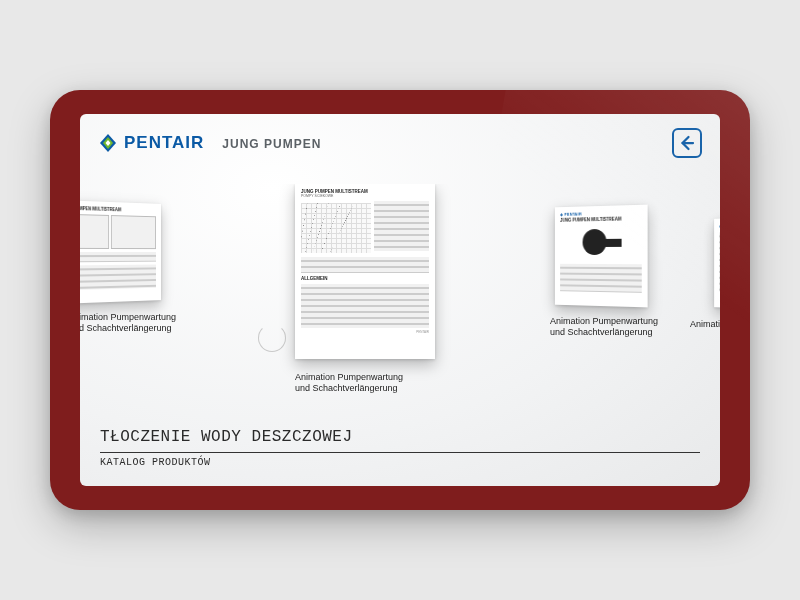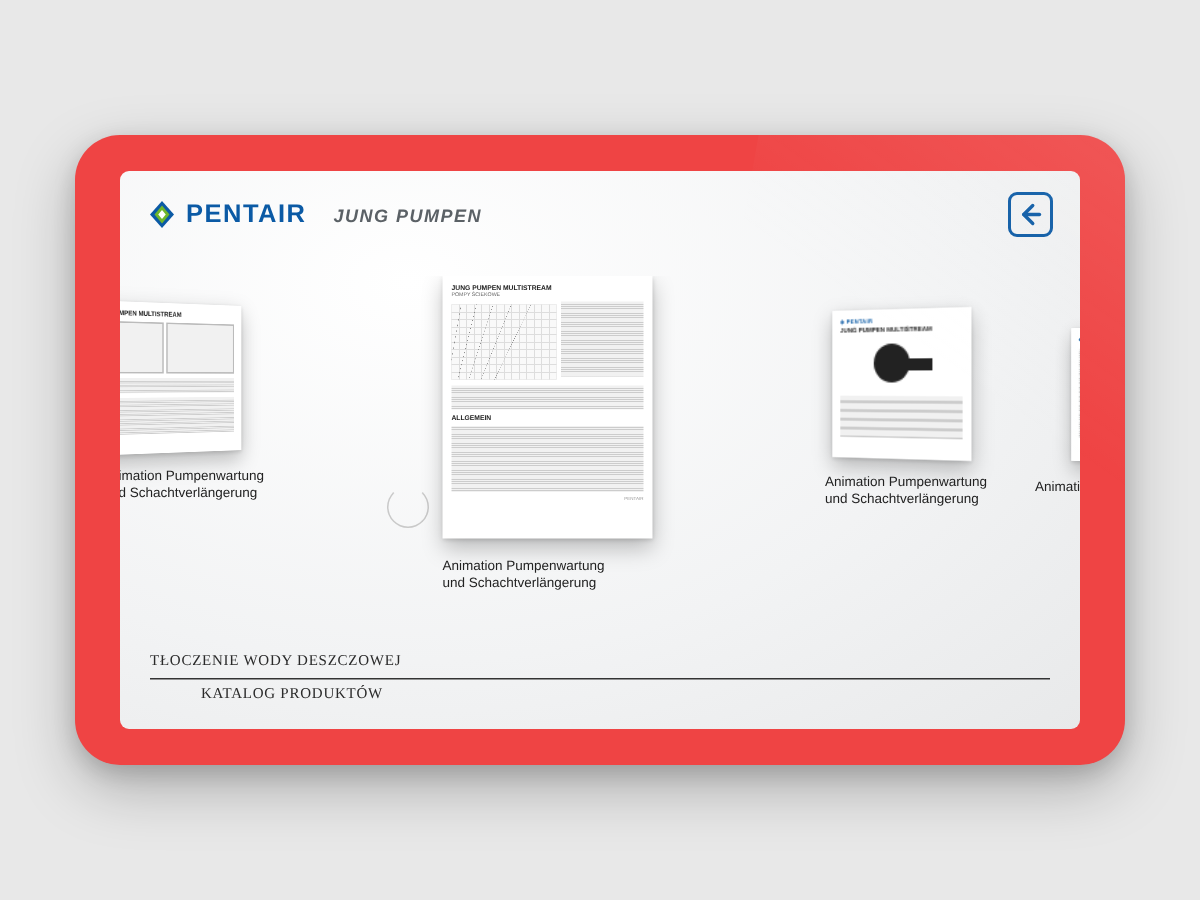--- a/index.html
+++ b/index.html
@@ -7,21 +7,21 @@
   body {
     background: #e8e8e8;
     display: flex;
     align-items: center;
     justify-content: center;
     font-family: Arial, Helvetica, sans-serif;
   }
   .tablet {
     width: 700px;
     height: 420px;
-    background: #ef4444;
+    background: #7f1d1d;
     border-radius: 30px;
     box-shadow: 0 15px 40px rgba(0,0,0,0.25), 0 5px 15px rgba(0,0,0,0.15);
     position: relative;
     padding: 24px 30px;
     overflow: hidden;
   }
   .tablet::after {
     content: "";
     position: absolute;
     top: -30px; right: -120px;
@@ -53,21 +53,20 @@
     color: #0b5aa5;
     letter-spacing: 1px;
   }
   .subbrand {
     font-size: 12px;
     font-weight: 700;
     color: #5b6166;
     letter-spacing: 1px;
     margin-left: 18px;
     margin-top: 2px;
-    font-style: italic;
   }
   .back-btn {
     margin-left: auto;
     width: 30px; height: 30px;
     border: 2px solid #0b5aa5;
     border-radius: 6px;
     display: flex; align-items: center; justify-content: center;
     color: #0b5aa5;
     cursor: pointer;
   }
@@ -115,41 +114,40 @@
     width: 28px; height: 28px;
     border: 1px solid #c9c9c9;
     border-top-color: transparent;
     border-radius: 50%;
   }
   .footer {
     position: absolute;
     bottom: 18px; left: 20px; right: 20px;
   }
   .footer .heading {
-    font-family: Liberation Serif, serif;
+    font-family: Liberation Mono, monospace;
     font-stretch: condensed;
-    font-size: 10px;
+    font-size: 16px;
     letter-spacing: 0.5px;
     color: #2a2a2a;
     line-height: 1.15;
     text-transform: uppercase;
   }
   .footer hr {
     border: none;
     border-top: 1px solid #333;
     margin: 6px 0 4px 0;
   }
   .footer .sub {
-    font-family: Liberation Serif, serif;
+    font-family: Liberation Mono, monospace;
     font-stretch: condensed;
     font-size: 10px;
     letter-spacing: 0.5px;
     color: #2a2a2a;
     text-transform: uppercase;
-    margin-left: 34px;
   }
   
   .chartgrid {
     width: 70px; height: 50px;
     background:
       repeating-linear-gradient(to right, #ddd 0 0.5px, transparent 0.5px 5px),
       repeating-linear-gradient(to bottom, #ddd 0 0.5px, transparent 0.5px 5px),
       linear-gradient(#f9f9f9,#f9f9f9);
     position: relative;
     margin-top: 2px;

